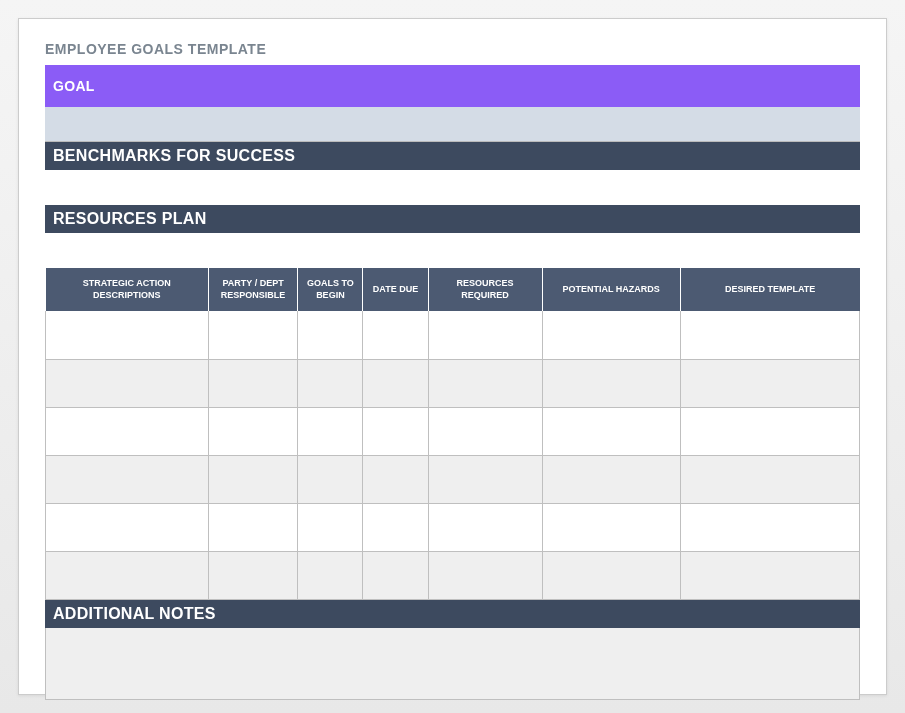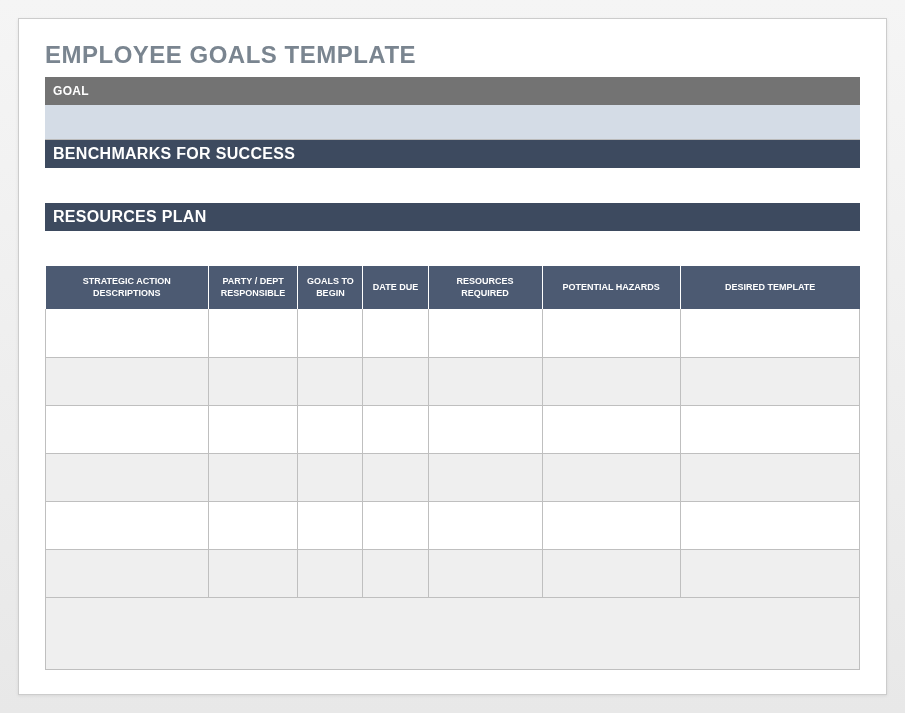--- a/index.html
+++ b/index.html
@@ -16,32 +16,32 @@
     }
     .document {
       background: #ffffff;
       width: 100%;
       height: 100%;
       border: 1px solid #ccc;
       padding: 22px 26px;
       box-shadow: 0 1px 3px rgba(0,0,0,0.08);
     }
     .title {
-      font-size: 24px;
+      font-size: 14px;
       font-weight: bold;
       color: #7a8590;
       letter-spacing: 0.5px;
       margin-bottom: 8px;
     }
     .section-header-dark {
-      background: #737373;
+      background: #8b5cf6;
       color: #ffffff;
-      font-size: 12px;
-      font-weight: bold;
-      padding: 7px 8px;
+      font-size: 14px;
+      font-weight: bold;
+      padding: 13px 8px;
       letter-spacing: 0.3px;
     }
     .section-header-medium {
       background: #3d4a5f;
       color: #ffffff;
       font-size: 16px;
       font-weight: bold;
       padding: 5px 8px;
       letter-spacing: 0.3px;
     }
@@ -190,14 +190,15 @@
         <td></td>
         <td></td>
         <td></td>
         <td></td>
         <td></td>
         <td></td>
       </tr>
     </tbody>
   </table>
 
+  <div class="section-header-medium">ADDITIONAL NOTES</div>
   <div class="notes-content"></div>
 </div>
 
 </body></html>

